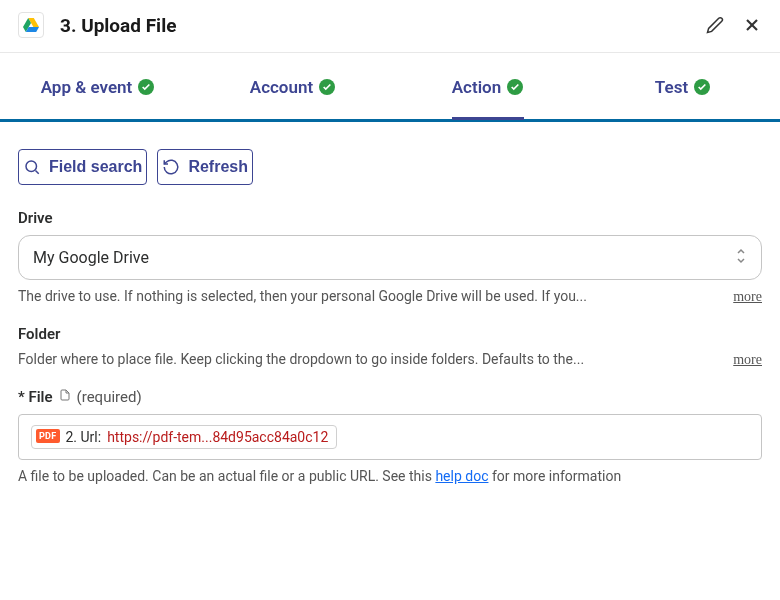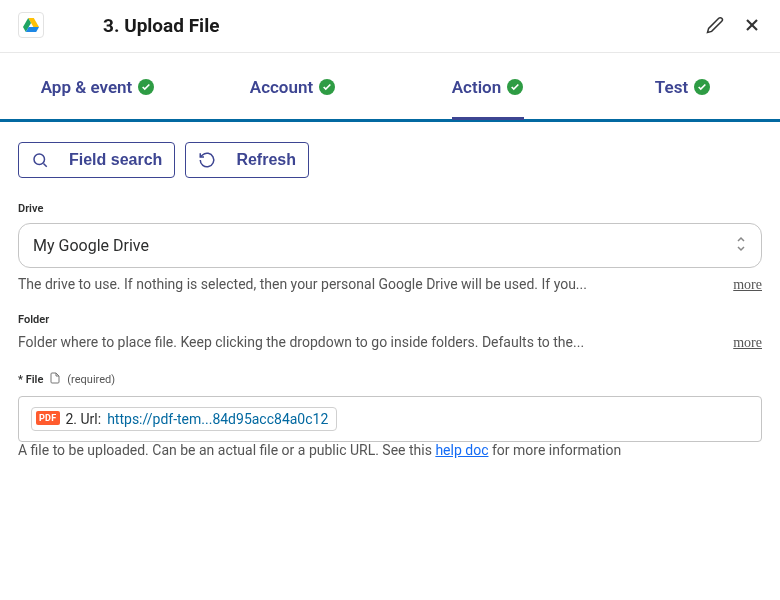--- a/index.html
+++ b/index.html
@@ -27,21 +27,20 @@
     align-items: center;
     justify-content: center;
     margin-right: 16px;
     background: #fff;
   }
   .header-title {
     font-size: 19px;
     font-weight: 700;
     color: #1a1a1a;
     flex: 1;
-    margin-left: 43px;
   }
   .header-actions {
     display: flex;
     align-items: center;
     gap: 18px;
   }
   .icon-btn {
     cursor: pointer;
     color: #333;
     display: flex;
@@ -93,32 +92,33 @@
     display: flex;
     gap: 10px;
     margin-bottom: 24px;
   }
   .tool-btn {
     border: 1.5px solid #3d4592;
     background: #fff;
     color: #3d4592;
     font-size: 16px;
     font-weight: 600;
-    padding: 8px 12px;
+    padding: 8px 4px;
     border-radius: 4px;
     cursor: pointer;
     display: flex;
     align-items: center;
-    gap: 20px;
+    gap: 8px;
+    margin-top: 7px;
   }
   .field-group {
     margin-bottom: 20px;
   }
   .field-label {
-    font-size: 11px;
+    font-size: 15px;
     font-weight: 600;
     color: #2d2e2e;
     margin-bottom: 8px;
     display: flex;
     align-items: center;
     gap: 6px;
   }
   .field-label .req-note {
     font-weight: 400;
     color: #555;
@@ -187,25 +187,26 @@
     font-weight: 700;
     padding: 2px 3px;
     border-radius: 2px;
     letter-spacing: 0.3px;
   }
   .pill-label {
     font-weight: 400;
     color: #2d2e2e;
   }
   .pill-value {
-    color: #0369a1;
+    color: #b91c1c;
   }
   .file-help {
     font-size: 14px;
     color: #555;
+    margin-top: 8px;
   }
   .file-help a {
     color: #136bf5;
     text-decoration: underline;
   }
   .file-type-icon {
     color: #777;
   }
 </style>
 </head>

